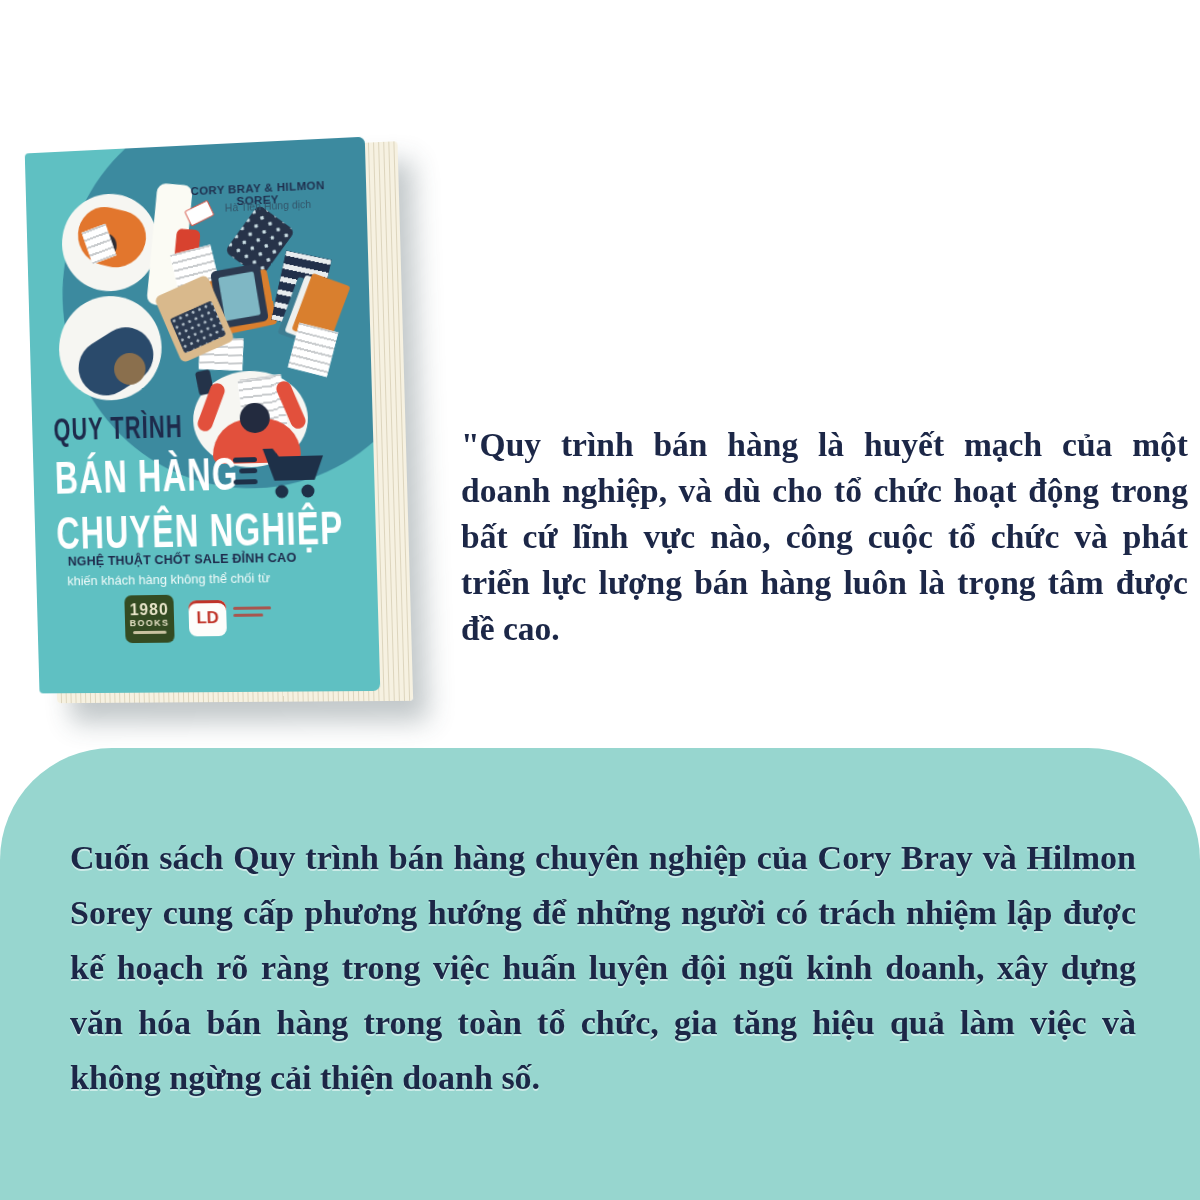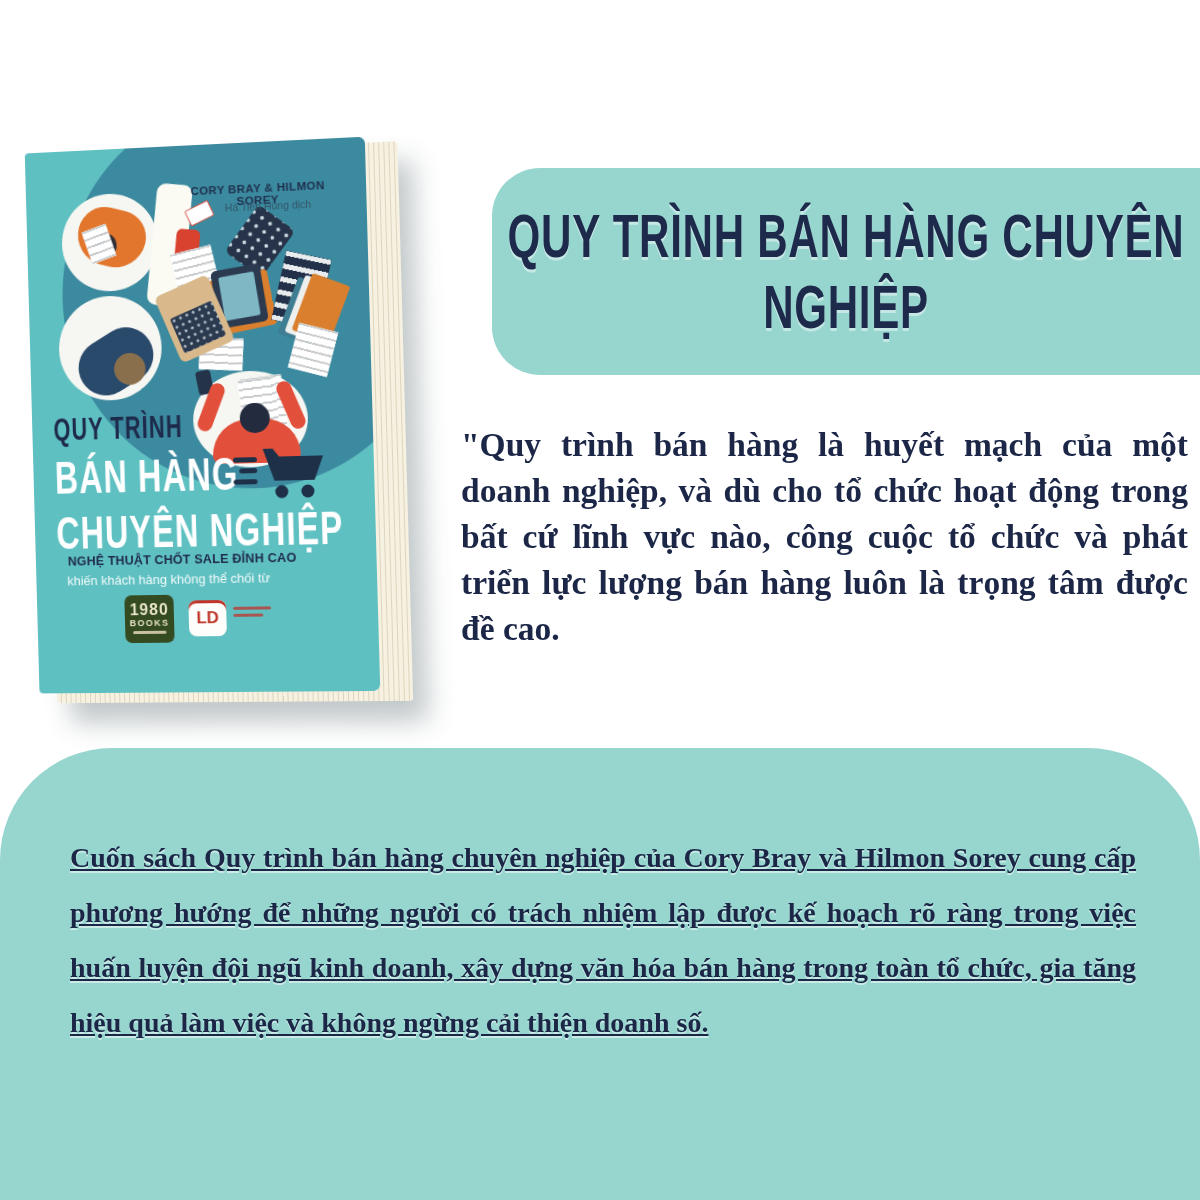--- a/index.html
+++ b/index.html
@@ -103,23 +103,23 @@
 
   
   .quote { position:absolute; left:461px; top:422px; width:727px;
            font-family:"Liberation Serif", serif; font-weight:bold; font-size:33.5px;
            line-height:46px; color:#1c2747; text-align:justify; }
 
   
   .bottom-box { position:absolute; left:0; top:748px; width:1200px; height:452px;
                 background:#97d6cf; border-radius:112px 112px 0 0; }
   .description { margin:82px 64px 0 70px;
-                 font-family:"Liberation Serif", serif; font-weight:bold; font-size:28px;
+                 font-family:"Liberation Serif", serif; font-weight:bold; font-size:34px;
                  line-height:55px; color:#1c2747; text-align:justify;
-                 text-shadow:0 2px 0 rgba(255,255,255,.5);text-decoration:underline; }
+                 text-shadow:0 2px 0 rgba(255,255,255,.5); }
 </style>
 </head>
 <body>
 
 <div class="canvas">
 
   <div class="book-wrap">
     <div class="book-pages"></div>
     <div class="book-cover">
 
@@ -188,26 +188,20 @@
       </div>
       <div class="logo-ld">LD</div>
       <div class="ld-lines">
         <div class="ld-l1"></div>
           <div class="ld-l2"></div>
       </div>
 
     </div>
   </div>
 
-  <div class="heading-box">
-    <div class="heading-inner">
-      <span>QUY TRÌNH BÁN HÀNG CHUYÊN</span>
-      <span>NGHIỆP</span>
-    </div>
-  </div>
 
   <div class="quote">"Quy trình bán hàng là huyết mạch của một doanh nghiệp, và dù cho tổ chức hoạt động trong bất cứ lĩnh vực nào, công cuộc tổ chức và phát triển lực lượng bán hàng luôn là trọng tâm được đề cao.</div>
 
   <div class="bottom-box">
     <div class="description">Cuốn sách Quy trình bán hàng chuyên nghiệp của Cory Bray và Hilmon Sorey cung cấp phương hướng để những người có trách nhiệm lập được kế hoạch rõ ràng trong việc huấn luyện đội ngũ kinh doanh, xây dựng văn hóa bán hàng trong toàn tổ chức, gia tăng hiệu quả làm việc và không ngừng cải thiện doanh số.</div>
   </div>
 
 </div>
 
 </body></html>

